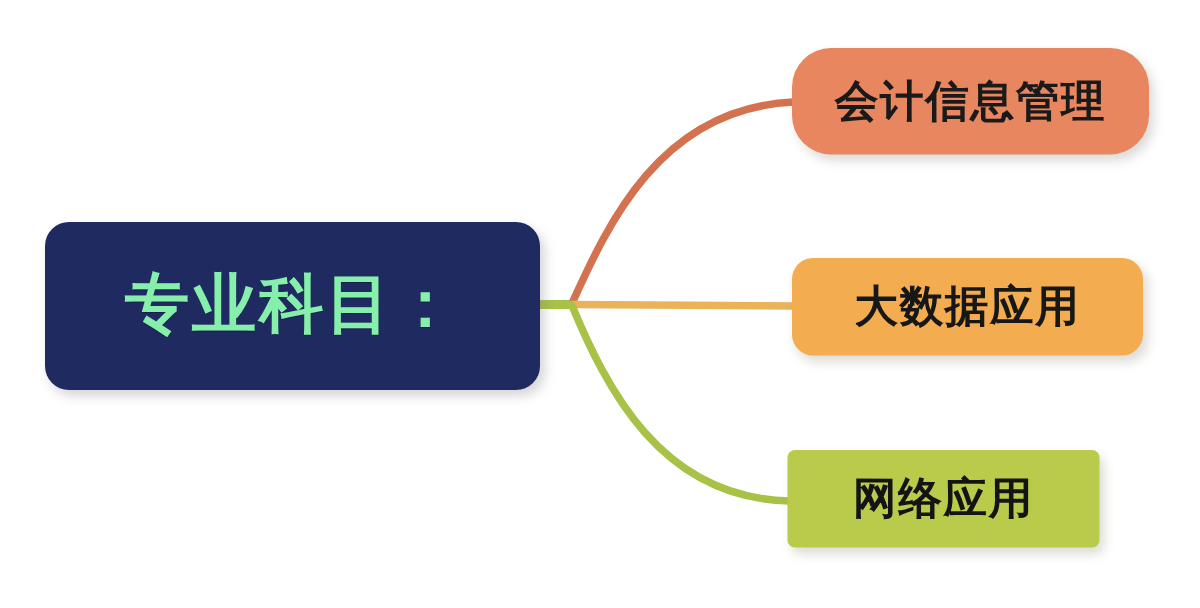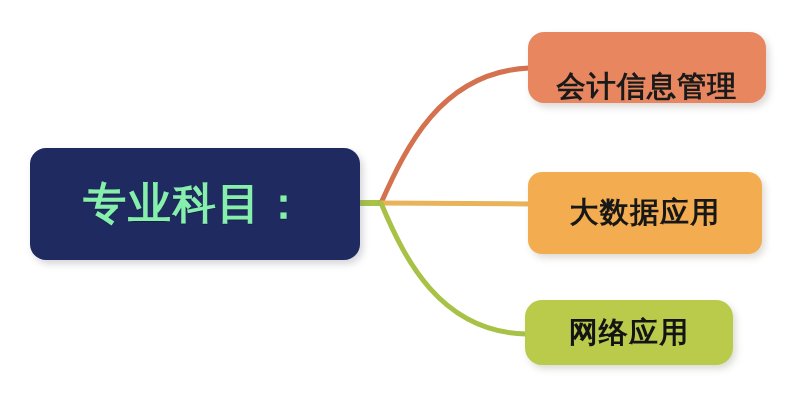--- a/index.html
+++ b/index.html
@@ -54,52 +54,51 @@
     font-weight: bold;
     text-shadow: 0 1px 0 rgba(0,0,0,0.25);
   }
   
   #node-branch-0 {
     left: 528px;
     top: 32px;
     width: 238px;
     height: 71px;
     background: #e8875f;
-    border-radius: 16px;
+    border-radius: 26px;
     box-shadow: 3px 4px 7px rgba(150,140,135,0.33);
     z-index: 3;
-    align-items: flex-end;
   }
   #node-branch-0 .node-label {
     color: #1a1a1a;
     font-size: 29px;
     font-weight: bold;
   }
   #node-branch-1 {
     left: 528px;
     top: 172px;
     width: 234px;
-    height: 82px;
+    height: 65px;
     background: #f3ad50;
     border-radius: 14px;
     box-shadow: 3px 4px 7px rgba(155,145,130,0.33);
     z-index: 3;
   }
   #node-branch-1 .node-label {
     color: #171717;
     font-size: 29px;
     font-weight: bold;
   }
   #node-branch-2 {
     left: 525px;
     top: 300px;
     width: 208px;
     height: 65px;
     background: #bacb4c;
-    border-radius: 17px;
+    border-radius: 5px;
     box-shadow: 3px 4px 7px rgba(150,150,125,0.33);
     z-index: 3;
   }
   #node-branch-2 .node-label {
     color: #141414;
     font-size: 29px;
     font-weight: bold;
   }
 </style>
 </head>

